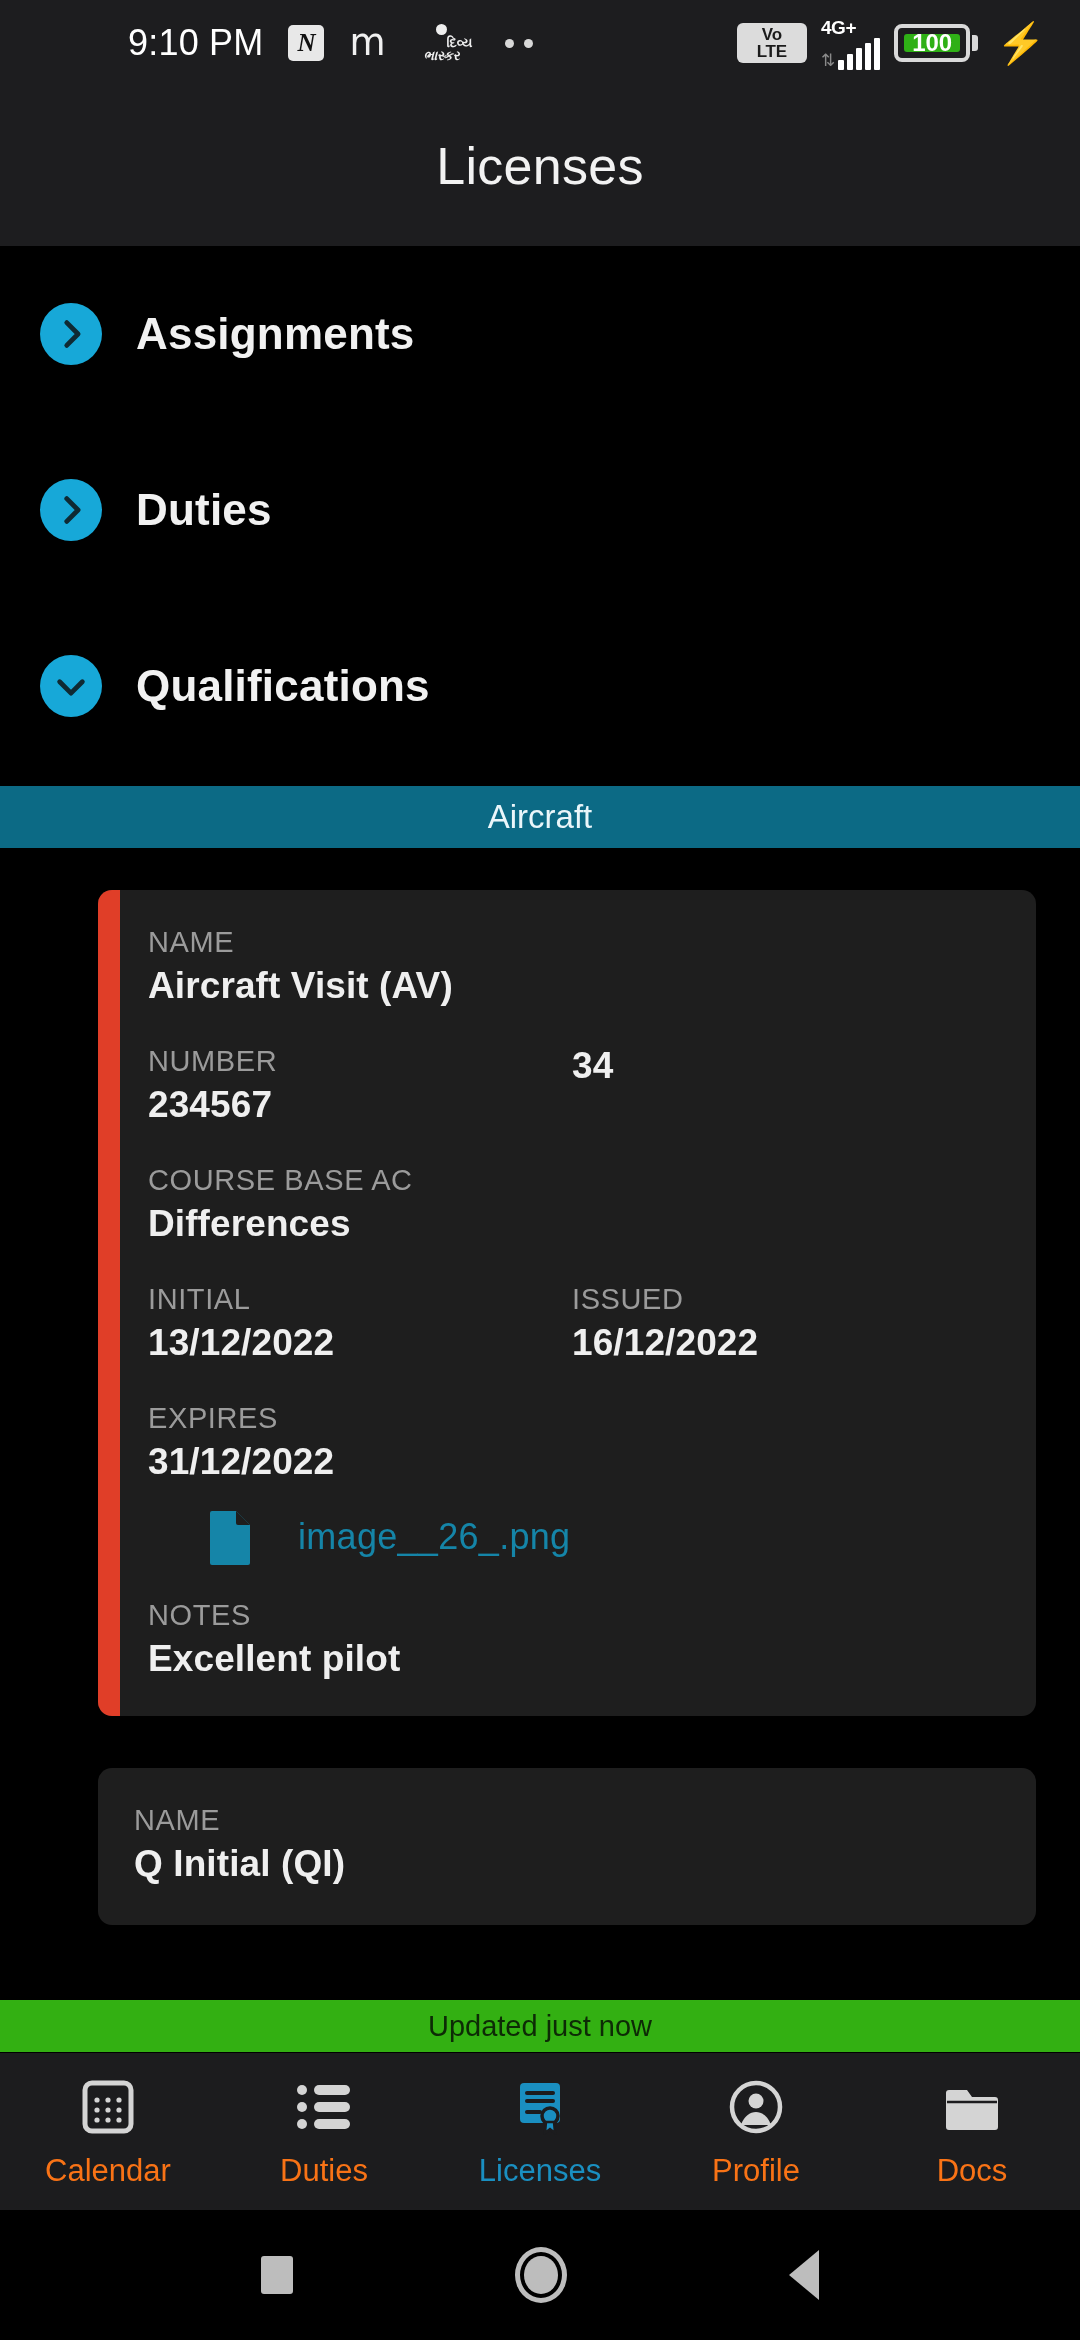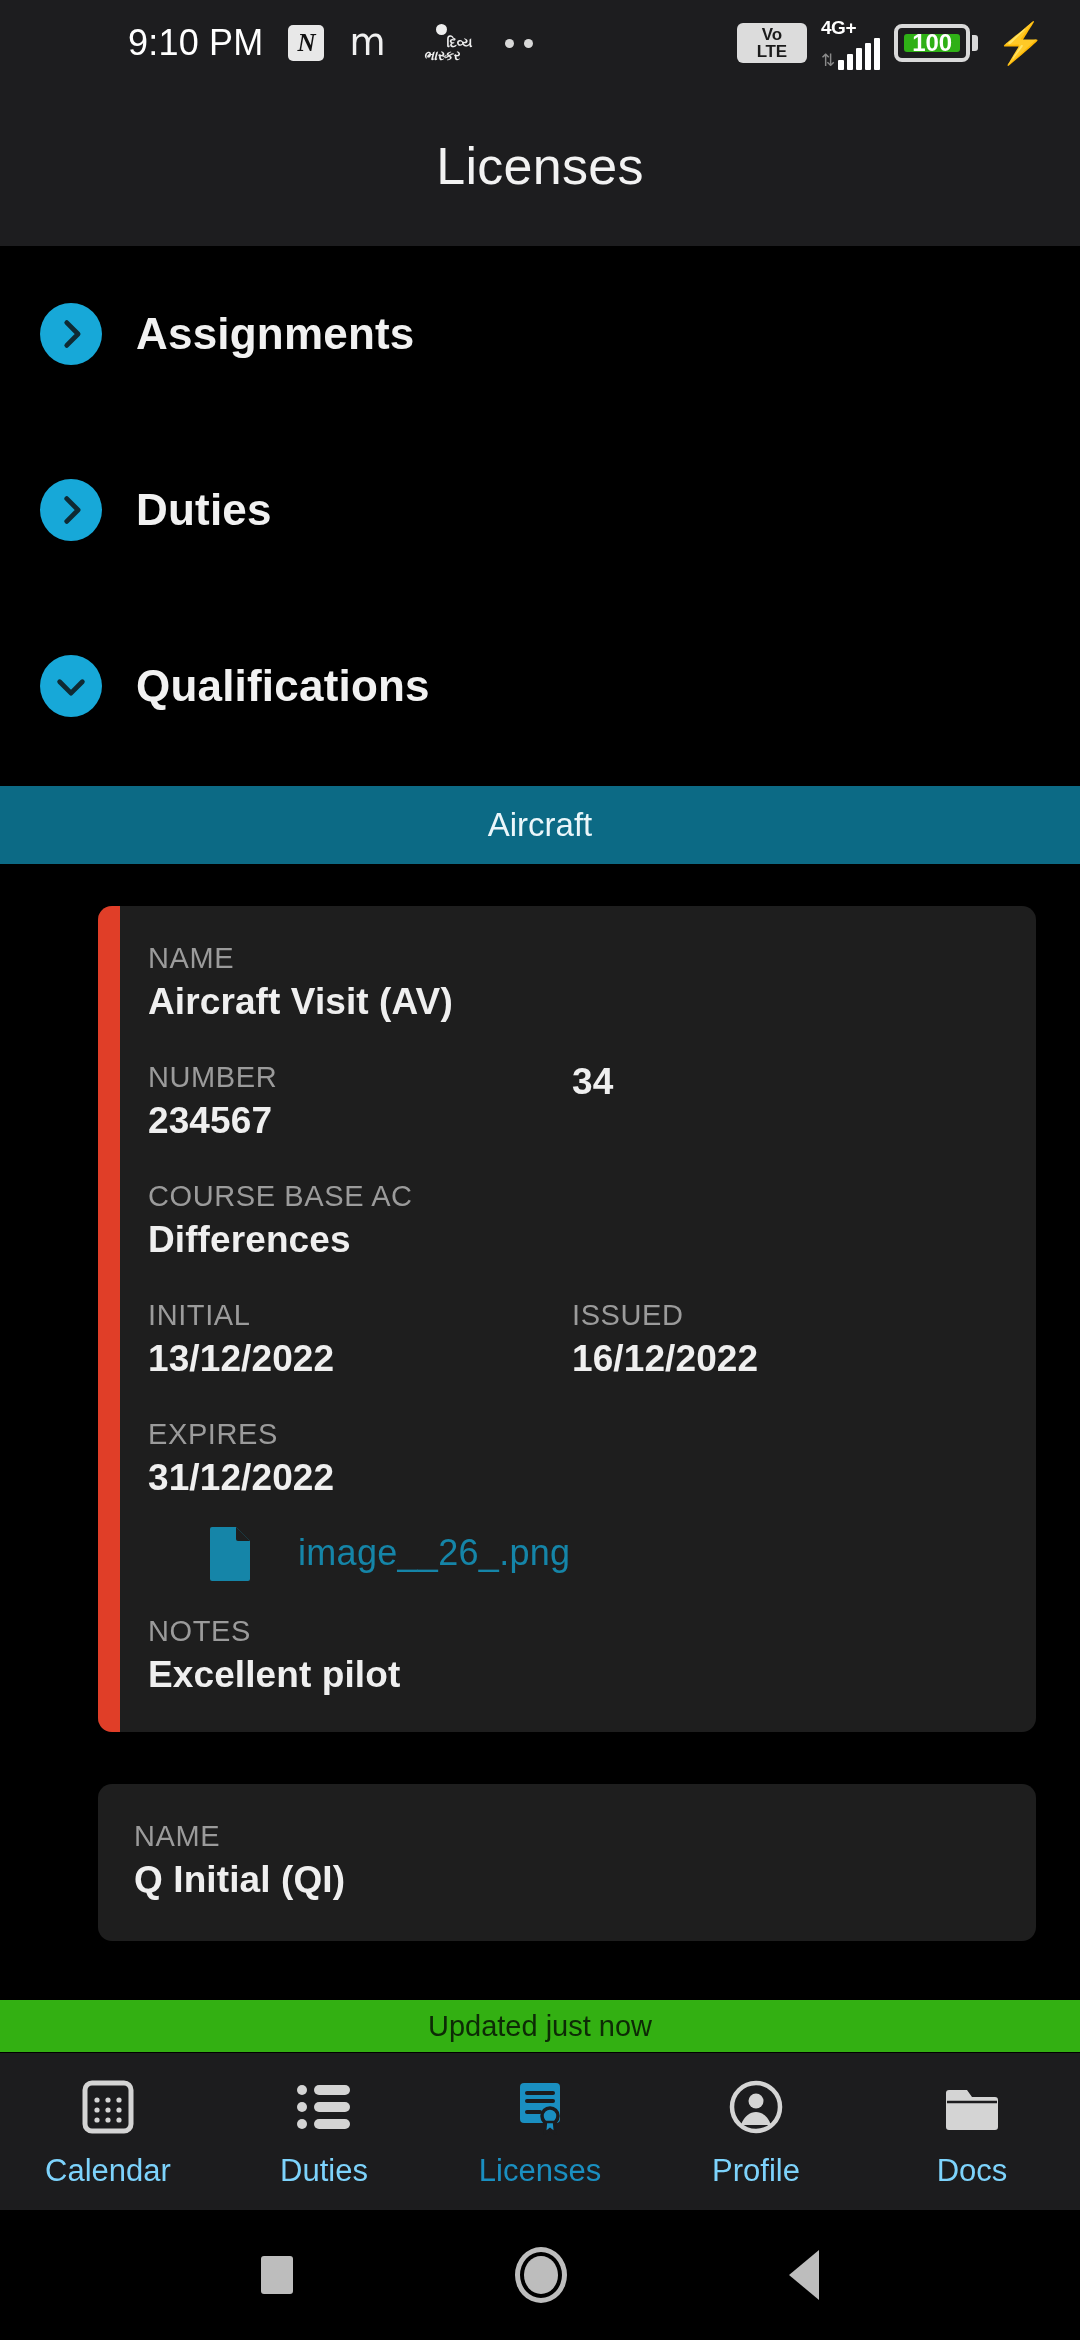--- a/index.html
+++ b/index.html
@@ -65,21 +65,21 @@
 
   .accordion-row { display:flex; align-items:center; gap:34px; padding:0 0 0 40px; height:176px; }
   .chev {
     width:62px; height:62px; border-radius:50%; background:#17a8d8;
     display:flex; align-items:center; justify-content:center; flex:0 0 auto;
   }
   .chev svg { display:block; }
   .accordion-row .title { font-size:44px; font-weight:700; color:#f1f1f1; letter-spacing:.2px; }
 
   .section-band {
-    background:#0c6a85; height:78px; display:flex; align-items:center; justify-content:center;
+    background:#0c6a85; height:62px; display:flex; align-items:center; justify-content:center;
     margin-top:12px;
   }
   .section-band span { font-size:33px; color:#eaf6fa; font-weight:400; }
 
   .card-wrap { padding:42px 44px 0 98px; }
   .card {
     background:#1e1e1e; border-radius:14px; position:relative;
     padding:36px 40px 36px 50px; overflow:hidden;
   }
   .card.accent::before {
@@ -105,21 +105,21 @@
   }
   .updated-banner span { font-size:29px; color:#0d2b06; }
 
   
   .bottomnav {
     height:158px; background:#1c1c1e; display:flex; align-items:center; flex:0 0 auto;
     border-top:1px solid #000;
   }
   .nav-item { flex:1 1 0; display:flex; flex-direction:column; align-items:center; gap:14px; }
   .nav-ico { height:64px; display:flex; align-items:center; justify-content:center; }
-  .nav-label { font-size:31px; color:#7dd3fc; }
+  .nav-label { font-size:31px; color:#f97316; }
   .nav-item.active .nav-label { color:#1a8fc1; }
 
   
   .sysnav { height:130px; background:#000; display:flex; align-items:center; justify-content:space-around; flex:0 0 auto; padding:0 150px; }
   .sys-sq { width:32px; height:38px; background:#bdbdbd; border-radius:3px; }
   .sys-ci { width:52px; height:56px; border:5px solid #bdbdbd; border-radius:50%; position:relative; }
   .sys-ci::after { content:""; position:absolute; inset:4px; background:#bdbdbd; border-radius:50%; }
   .sys-tr { width:0; height:0; border-top:25px solid transparent; border-bottom:25px solid transparent; border-right:30px solid #bdbdbd; }
 </style>
 </head>

